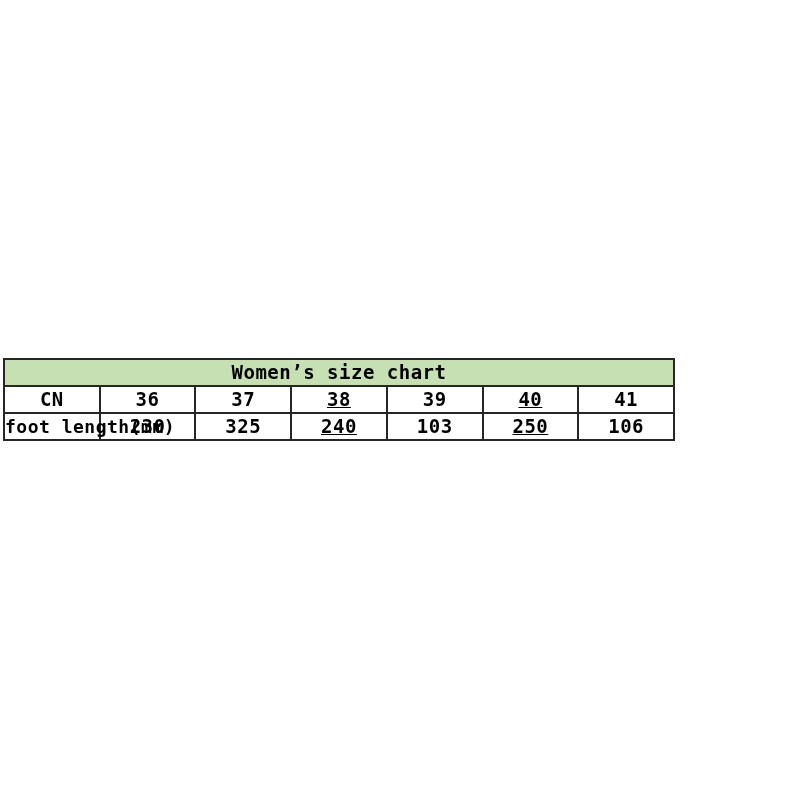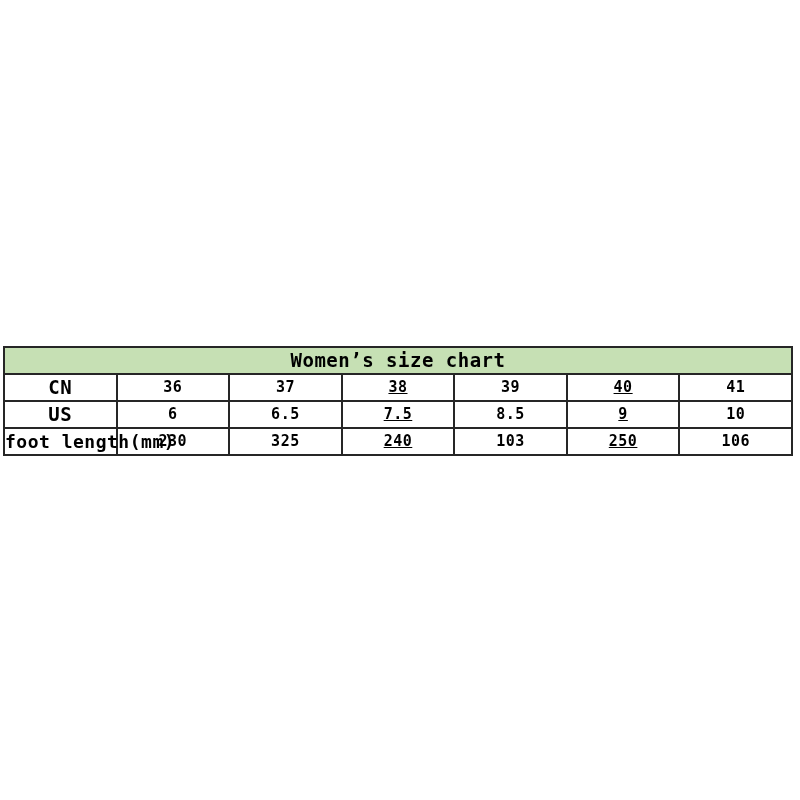--- a/index.html
+++ b/index.html
@@ -18,22 +18,22 @@
     position: relative;
     width: 800px;
     height: 800px;
     background: #ffffff;
   }
 
   
   #size-chart {
     position: absolute;
     left: 3px;
-    top: 346px;
-    width: 790px;
+    top: 358px;
+    width: 672px;
     border-collapse: collapse;
     table-layout: fixed;
     background: #ffffff;
   }
 
   #size-chart td {
     border: 2px solid #262626;
     padding: 0;
     margin: 0;
     text-align: center;
@@ -59,21 +59,21 @@
   }
 
   .row-label-long {
     font-size: 18px;
     line-height: 25px;
     letter-spacing: 0px;
     white-space: nowrap;
   }
 
   .data-cell {
-    font-size: 15px;
+    font-size: 19px;
     line-height: 25px;
     height: 25px;
     white-space: nowrap;
   }
 
   .c-label { width: 187px; }
   .c-data  { width: 100px; }
   .c-data-wide { width: 104px; text-decoration: underline; }
   .c-data-narrow { width: 96px; }
   .c-data-last { width: 99px; }
@@ -94,29 +94,20 @@
         <td class="row-label c-label">CN</td>
         <td class="data-cell c-data">36</td>
         <td class="data-cell c-data-narrow">37</td>
         <td class="data-cell c-data-wide">38</td>
         <td class="data-cell c-data-narrow">39</td>
         <td class="data-cell c-data-wide">40</td>
         <td class="data-cell c-data-last">41</td>
       </tr>
 
 
-      <tr>
-        <td class="row-label c-label">US</td>
-        <td class="data-cell c-data">6</td>
-        <td class="data-cell c-data-narrow">6.5</td>
-        <td class="data-cell c-data-wide">7.5</td>
-        <td class="data-cell c-data-narrow">8.5</td>
-        <td class="data-cell c-data-wide">9</td>
-        <td class="data-cell c-data-last">10</td>
-      </tr>
 
       <tr>
         <td class="row-label-long c-label">foot length(mm)</td>
         <td class="data-cell c-data">230</td>
         <td class="data-cell c-data-narrow">325</td>
         <td class="data-cell c-data-wide">240</td>
         <td class="data-cell c-data-narrow">103</td>
         <td class="data-cell c-data-wide">250</td>
         <td class="data-cell c-data-last">106</td>
       </tr>

